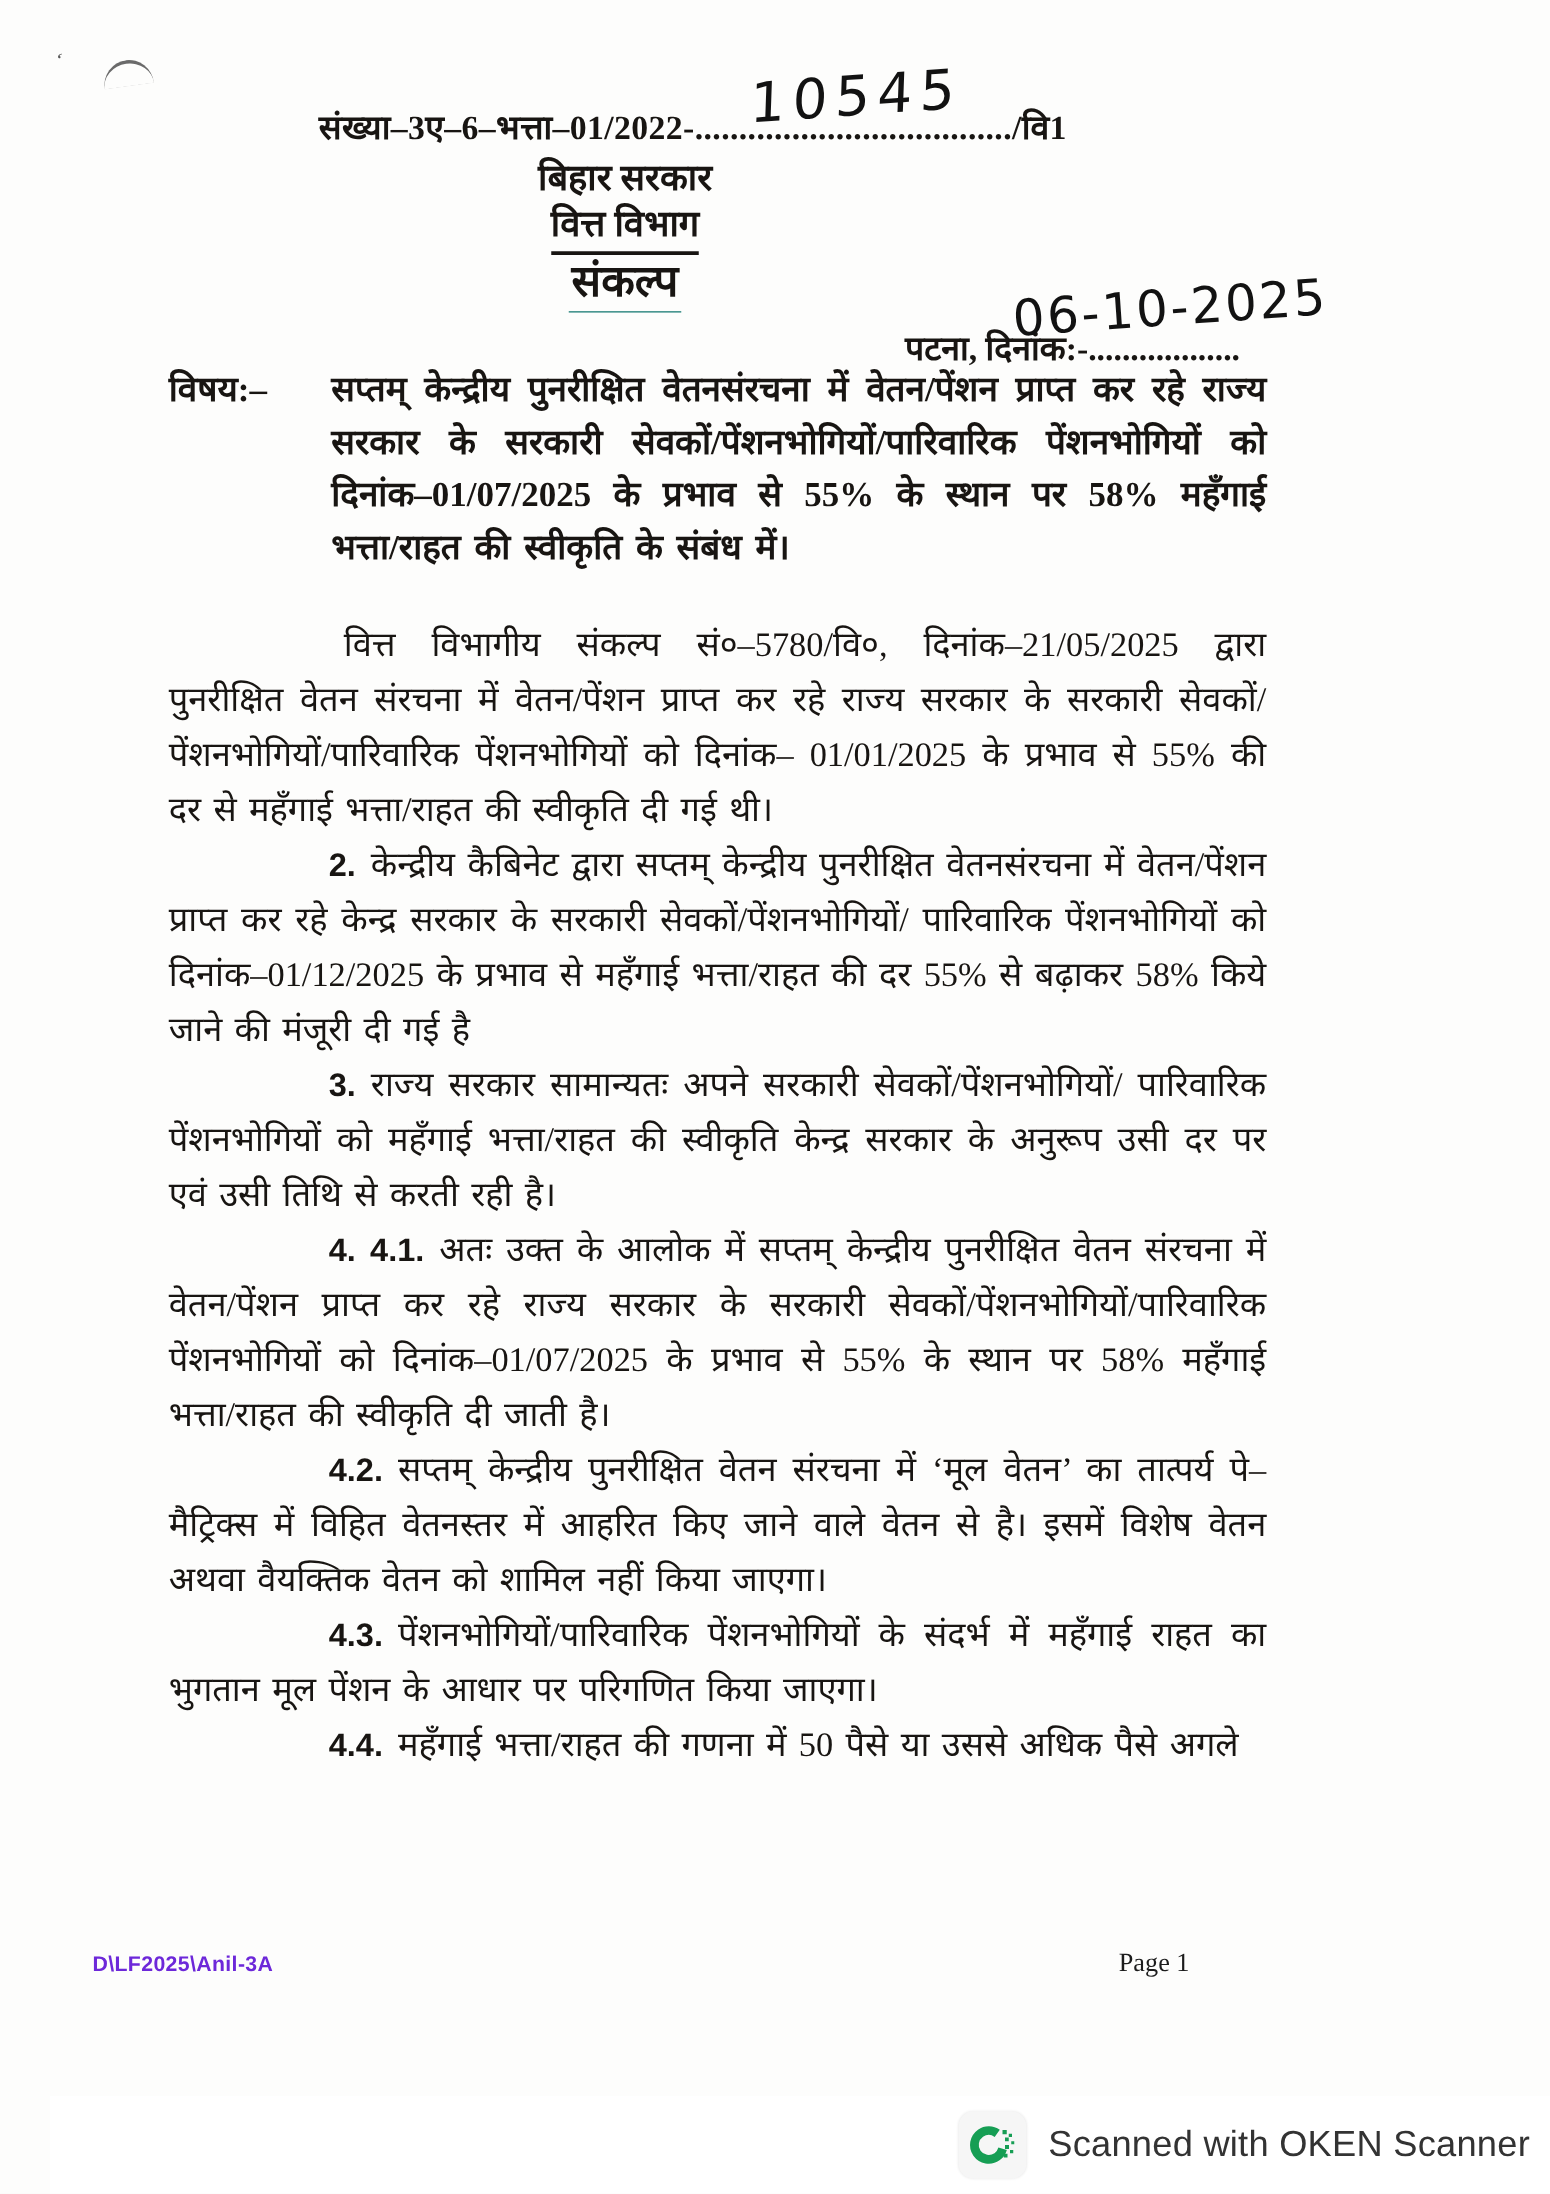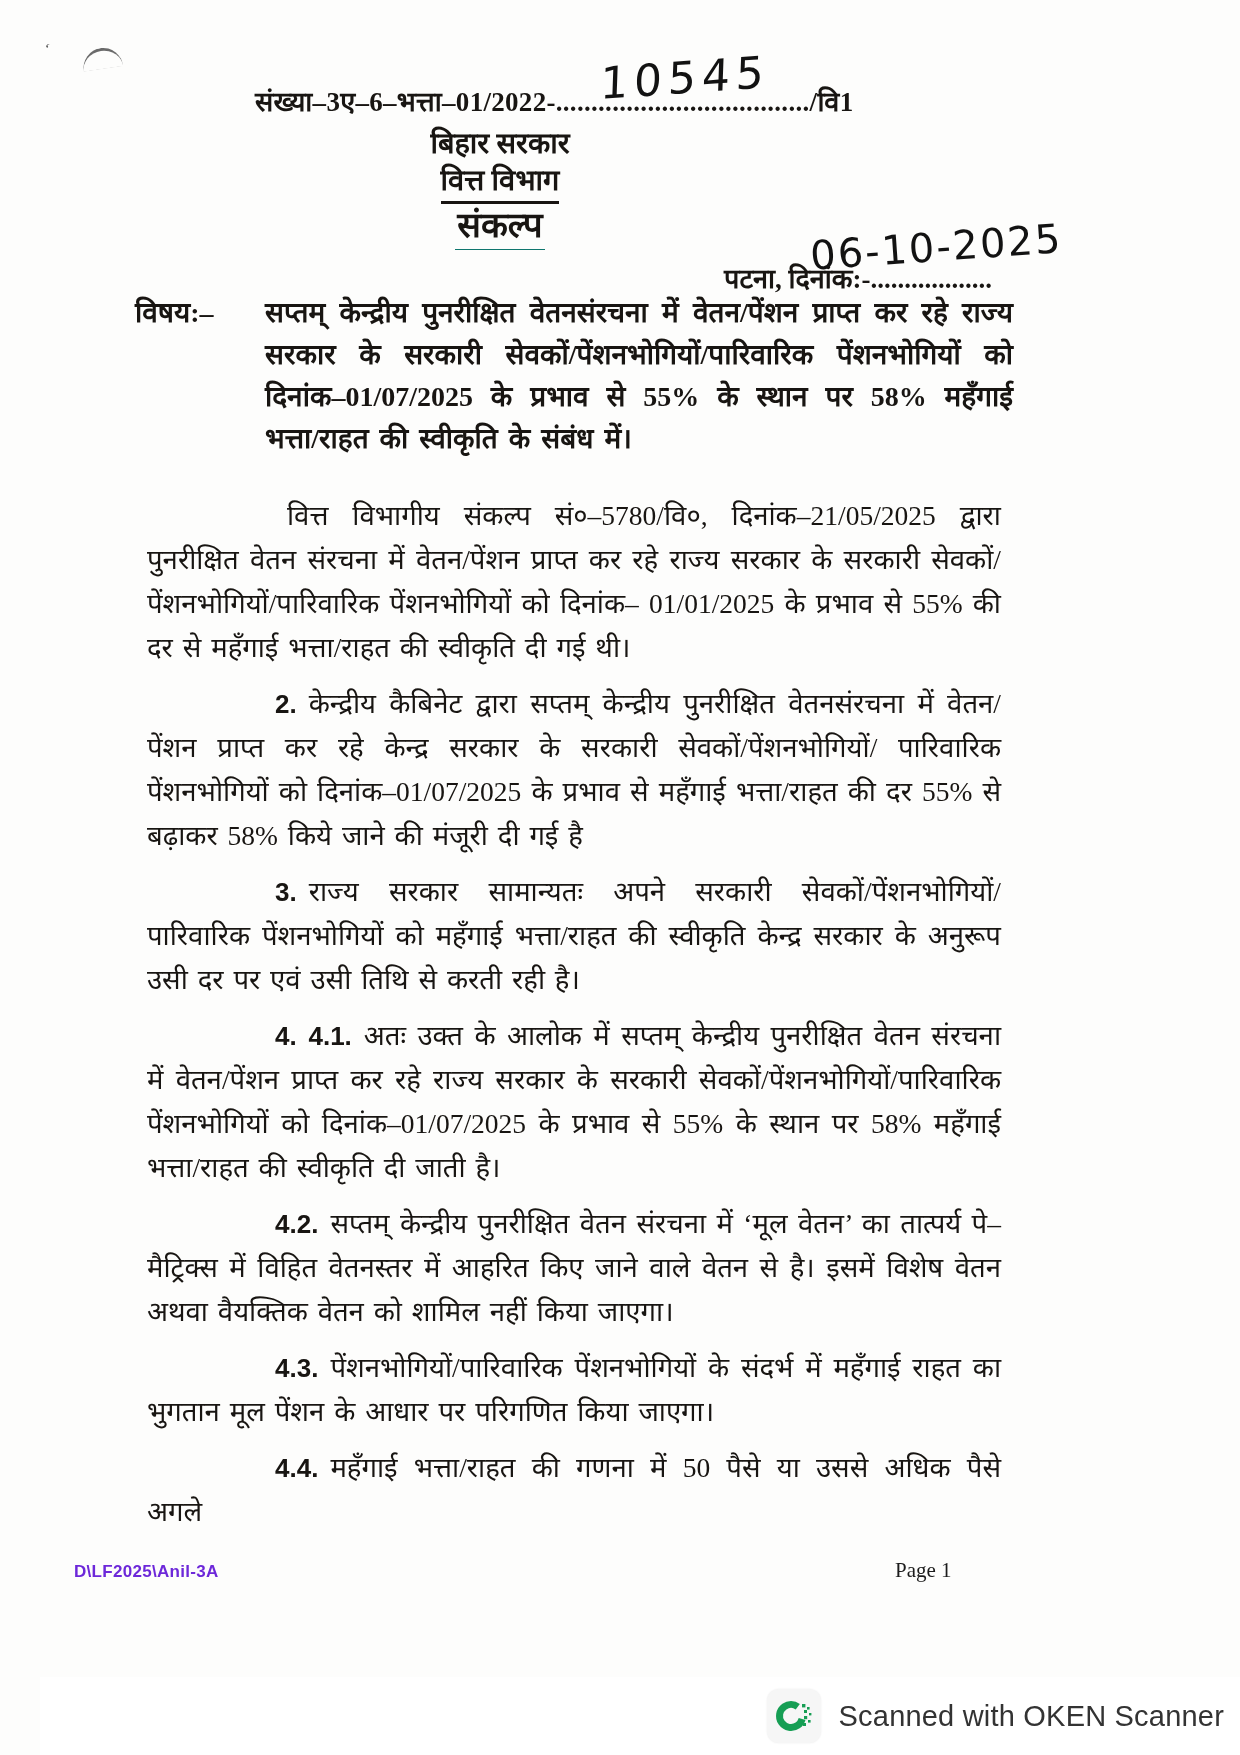--- a/index.html
+++ b/index.html
@@ -42,21 +42,21 @@
     position:absolute;right:178px;top:224px;font-size:40px;letter-spacing:2px;
     transform:rotate(-4deg);font-weight:400;white-space:nowrap;
   }
 
   .body-copy{position:absolute;left:135px;top:292px;width:878px;}
   .subject{display:flex;font-weight:bold;font-size:28px;line-height:42px;}
   .subject-label{width:130px;flex:0 0 130px;}
   .subject-text{flex:1;text-align:justify;word-spacing:4px;}
 
   .paras{margin-top:34px;font-size:27.5px;line-height:44px;}
-  .para{text-align:justify;text-indent:128px;word-spacing:3px;margin:12px;}
+  .para{text-align:justify;text-indent:128px;word-spacing:3px;margin:0;}
   .pnum{font-weight:bold;font-family:"Liberation Sans","DejaVu Sans",sans-serif;
     font-size:26px;margin-right:12px;}
 
   .file-ref{position:absolute;left:74px;top:1562px;
     font-family:"Liberation Sans","DejaVu Sans",sans-serif;
     font-size:17px;font-weight:bold;color:#6d28d9;letter-spacing:.3px;}
   .page-num{position:absolute;left:895px;top:1558px;font-size:21px;color:#1c1c1c;}
 
   .scan-bar{
     position:absolute;left:0;bottom:0;width:100%;height:78px;background:#ffffff;
@@ -93,21 +93,21 @@
 
   <div class="body-copy">
 
     <div class="subject">
       <div class="subject-label">विषय:–</div>
       <div class="subject-text">सप्तम् केन्द्रीय पुनरीक्षित वेतनसंरचना में वेतन/पेंशन प्राप्त कर रहे राज्य सरकार के सरकारी सेवकों/पेंशनभोगियों/पारिवारिक पेंशनभोगियों को दिनांक–01/07/2025 के प्रभाव से 55% के स्थान पर 58% महँगाई भत्ता/राहत की स्वीकृति के संबंध में।</div>
     </div>
 
     <div class="paras">
       <p class="para"><span class="pnum"></span><span>वित्त विभागीय संकल्प सं०–5780/वि०, दिनांक–21/05/2025 द्वारा पुनरीक्षित वेतन संरचना में वेतन/पेंशन प्राप्त कर रहे राज्य सरकार के सरकारी सेवकों/पेंशनभोगियों/पारिवारिक पेंशनभोगियों को दिनांक– 01/01/2025 के प्रभाव से 55% की दर से महँगाई भत्ता/राहत की स्वीकृति दी गई थी।</span></p>
-      <p class="para"><span class="pnum">2.</span><span>केन्द्रीय कैबिनेट द्वारा सप्तम् केन्द्रीय पुनरीक्षित वेतनसंरचना में वेतन/पेंशन प्राप्त कर रहे केन्द्र सरकार के सरकारी सेवकों/पेंशनभोगियों/ पारिवारिक पेंशनभोगियों को दिनांक–01/07/2025 के प्रभाव से महँगाई भत्ता/राहत की दर 55% से बढ़ाकर 58% किये जाने की मंजूरी दी गई है</span></p>
+      <p class="para"><span class="pnum">2.</span><span>केन्द्रीय कैबिनेट द्वारा सप्तम् केन्द्रीय पुनरीक्षित वेतनसंरचना में वेतन/पेंशन प्राप्त कर रहे केन्द्र सरकार के सरकारी सेवकों/पेंशनभोगियों/ पारिवारिक पेंशनभोगियों को दिनांक–01/12/2025 के प्रभाव से महँगाई भत्ता/राहत की दर 55% से बढ़ाकर 58% किये जाने की मंजूरी दी गई है</span></p>
       <p class="para"><span class="pnum">3.</span><span>राज्य सरकार सामान्यतः अपने सरकारी सेवकों/पेंशनभोगियों/ पारिवारिक पेंशनभोगियों को महँगाई भत्ता/राहत की स्वीकृति केन्द्र सरकार के अनुरूप उसी दर पर एवं उसी तिथि से करती रही है।</span></p>
       <p class="para"><span class="pnum">4. 4.1.</span><span>अतः उक्त के आलोक में सप्तम् केन्द्रीय पुनरीक्षित वेतन संरचना में वेतन/पेंशन प्राप्त कर रहे राज्य सरकार के सरकारी सेवकों/पेंशनभोगियों/पारिवारिक पेंशनभोगियों को दिनांक–01/07/2025 के प्रभाव से 55% के स्थान पर 58% महँगाई भत्ता/राहत की स्वीकृति दी जाती है।</span></p>
       <p class="para"><span class="pnum">4.2.</span><span>सप्तम् केन्द्रीय पुनरीक्षित वेतन संरचना में ‘मूल वेतन’ का तात्पर्य पे–मैट्रिक्स में विहित वेतनस्तर में आहरित किए जाने वाले वेतन से है। इसमें विशेष वेतन अथवा वैयक्तिक वेतन को शामिल नहीं किया जाएगा।</span></p>
       <p class="para"><span class="pnum">4.3.</span><span>पेंशनभोगियों/पारिवारिक पेंशनभोगियों के संदर्भ में महँगाई राहत का भुगतान मूल पेंशन के आधार पर परिगणित किया जाएगा।</span></p>
       <p class="para"><span class="pnum">4.4.</span><span>महँगाई भत्ता/राहत की गणना में 50 पैसे या उससे अधिक पैसे अगले</span></p>
     </div>
   </div>
 
   <div class="file-ref">D\LF2025\Anil-3A</div>
   <div class="page-num">Page 1</div>

